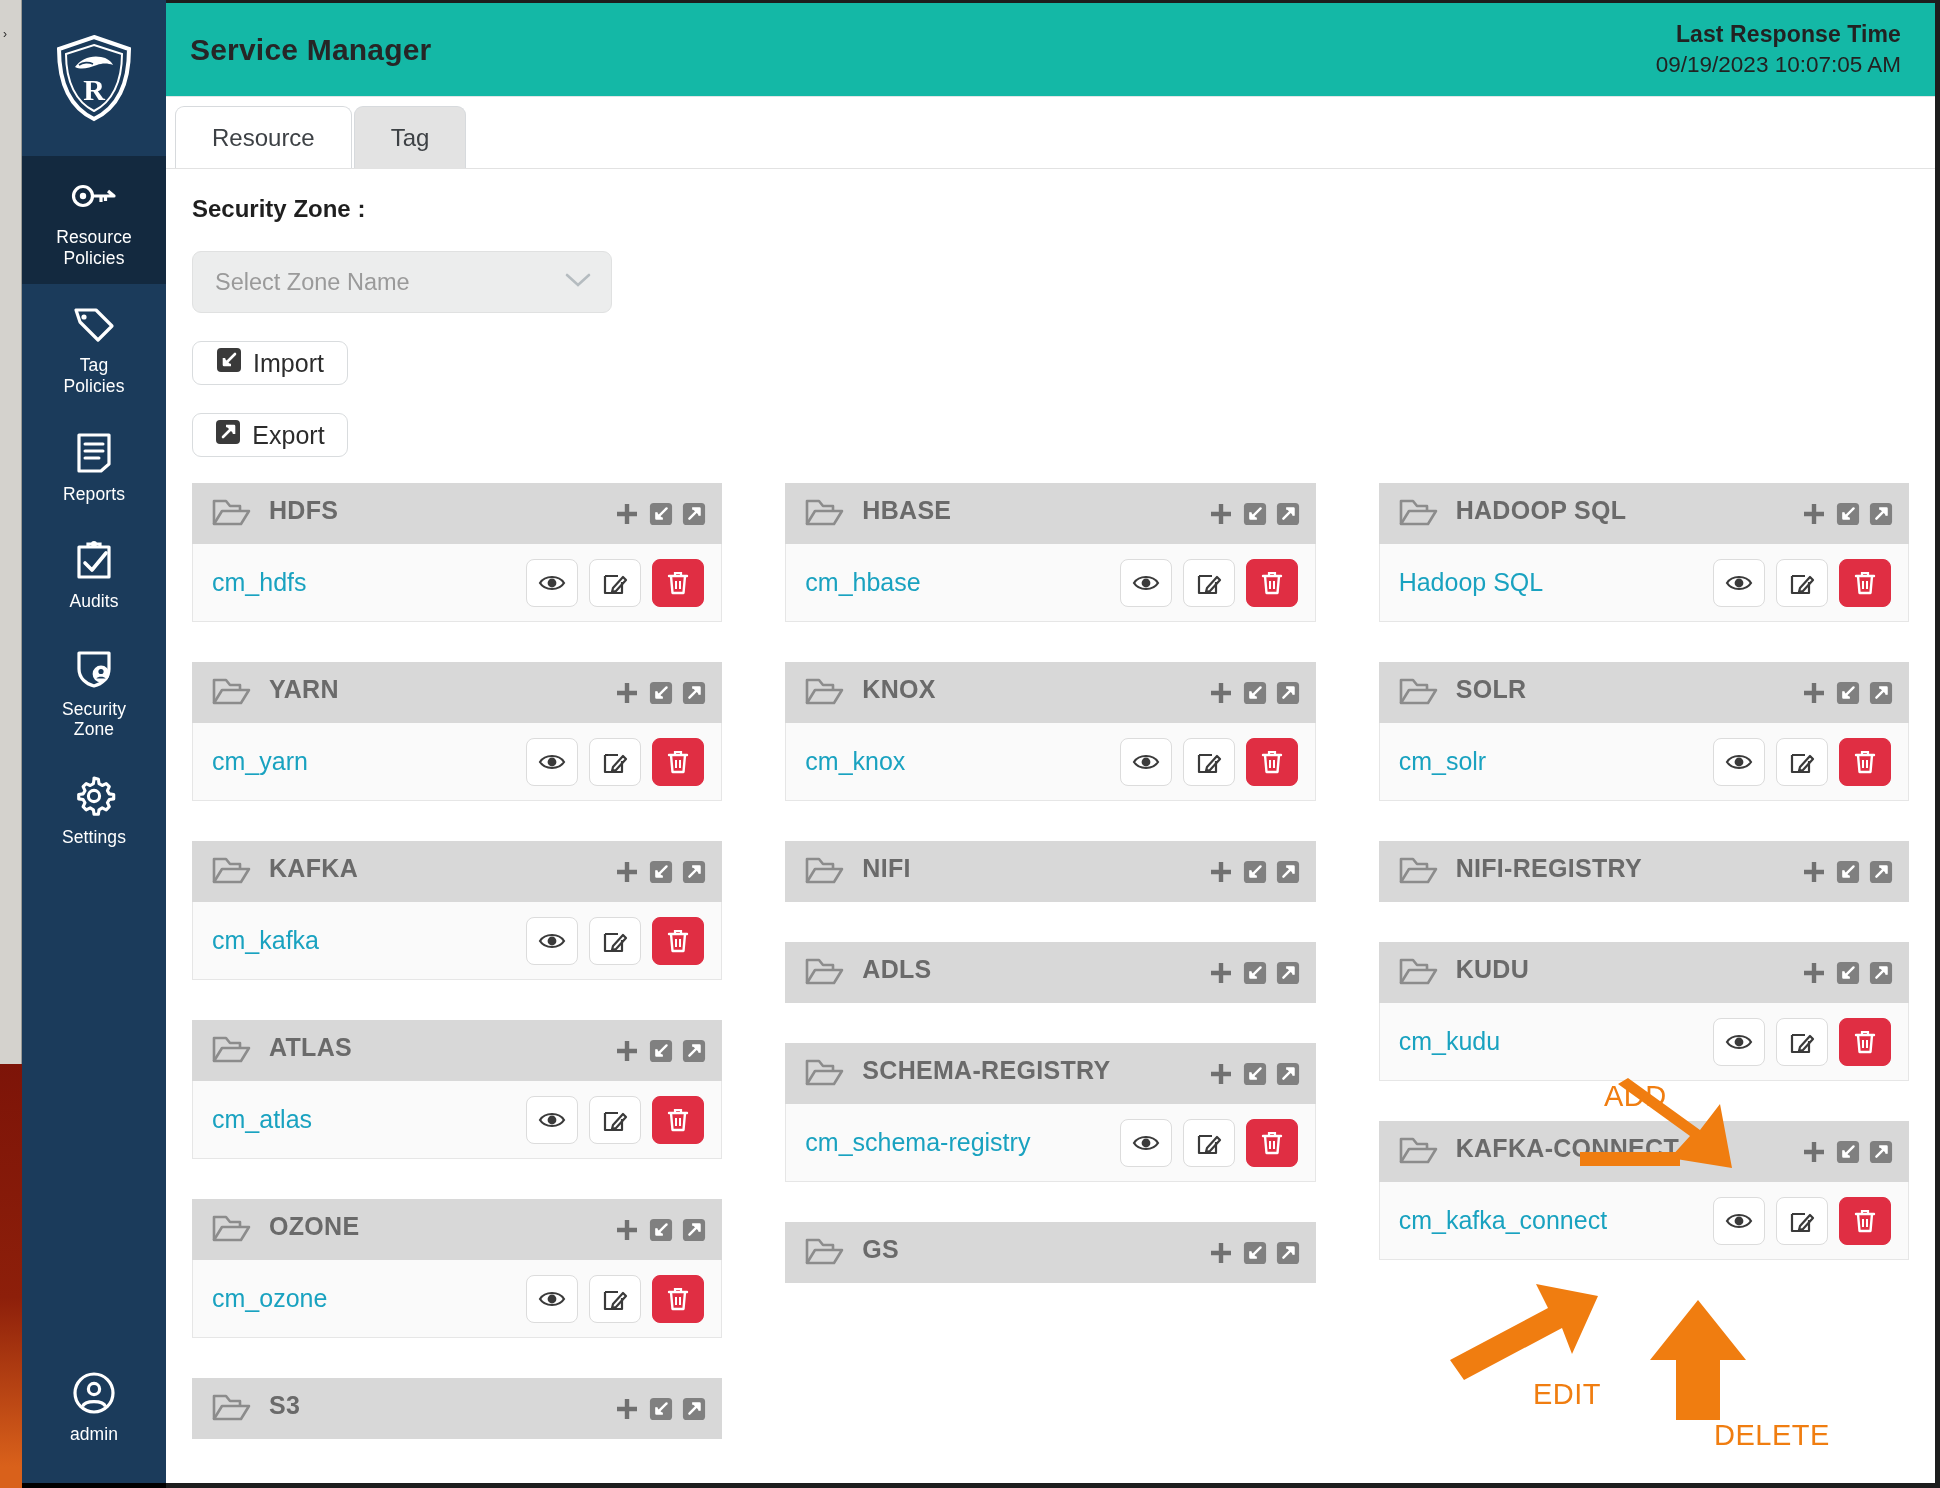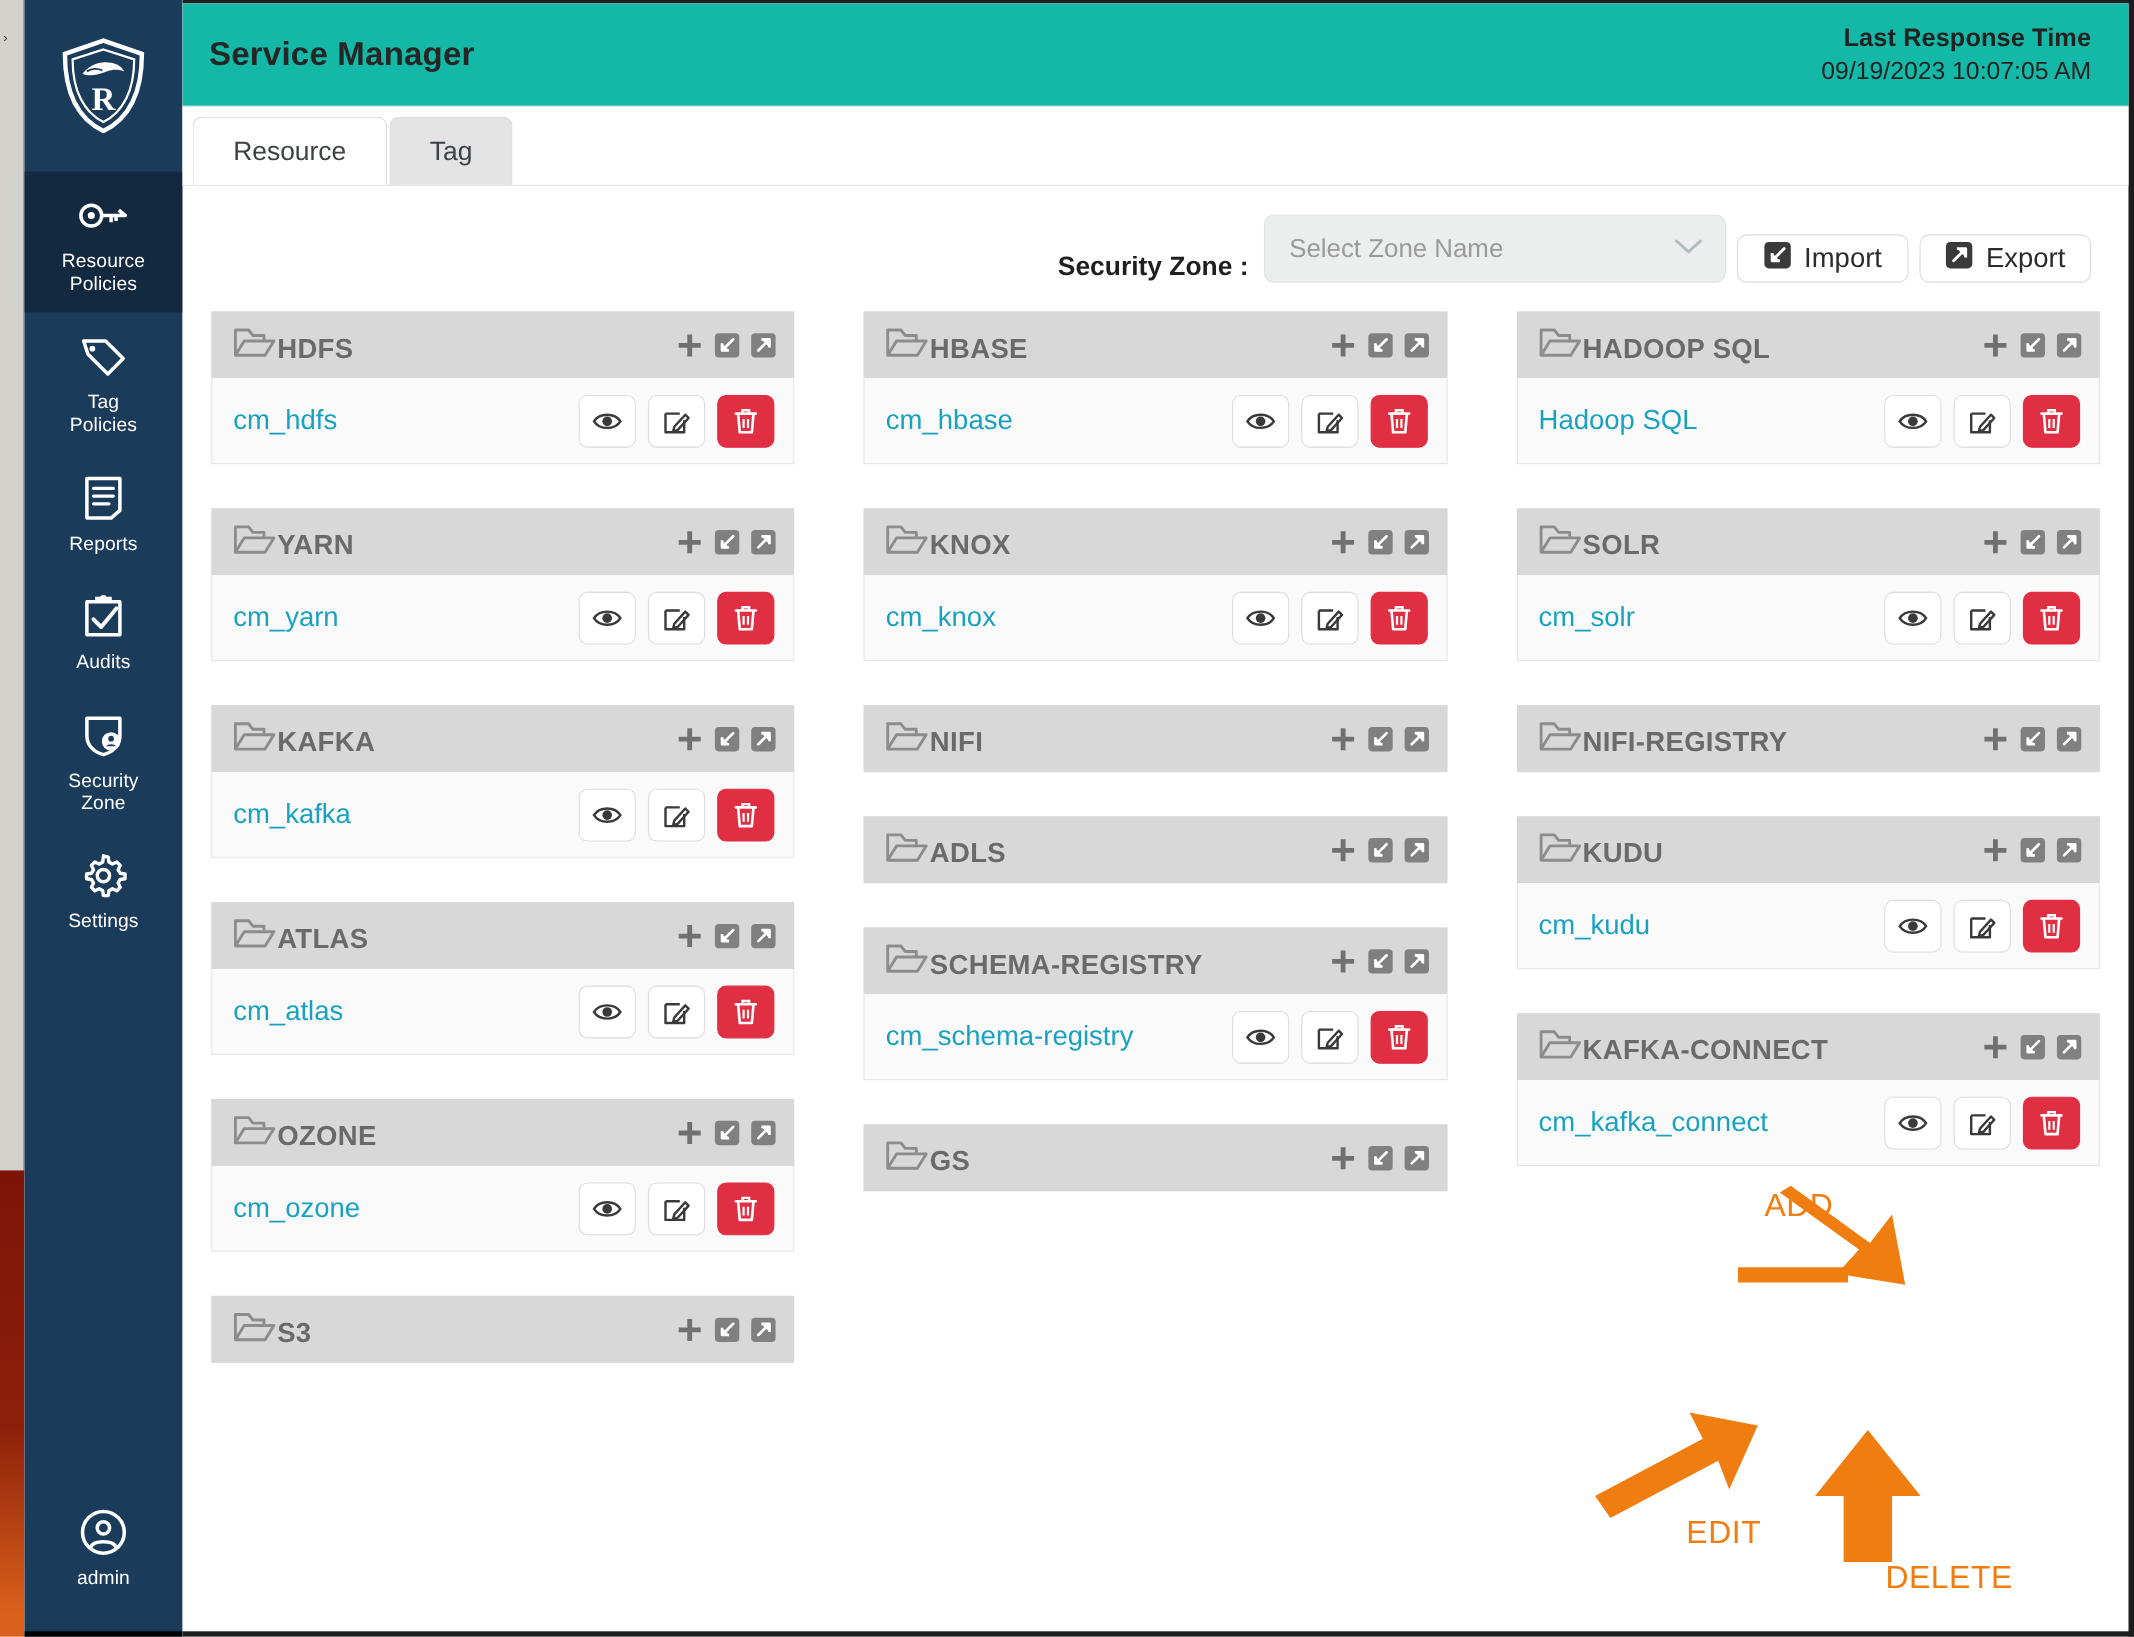--- a/index.html
+++ b/index.html
@@ -114,23 +114,24 @@
 
   .tabs-underline { height: 1px; background: #e2e2e2; }
 
   .content {
     flex: 1 1 auto;
     padding: 22px 26px 0 26px;
     overflow: hidden;
   }
 
   .toolbar {
-    display: flex; align-items: flex-end; justify-content: flex-end;
-    gap: 10px;
+    display: flex; align-items: flex-start; justify-content: flex-end;
+    gap: 28px;
     padding: 4px 8px 26px 0;
+    flex-direction: column;
   }
   .sz-label { font-size: 24px; font-weight: 700; color: #1f1f1f; margin-right: 4px; }
   .sz-select {
     width: 420px; height: 62px;
     background: #eceded;
     border: 1px solid #e0e1e1;
     border-radius: 9px;
     display: flex; align-items: center; justify-content: space-between;
     padding: 0 18px 0 22px;
     cursor: pointer;
@@ -160,21 +161,21 @@
   }
   .col { display: flex; flex-direction: column; }
 
   .card { margin-bottom: 40px; }
   .card-head {
     background: #d8d8d8;
     height: 61px;
     display: flex; align-items: center; justify-content: space-between;
     padding: 0 16px 0 19px;
   }
-  .card-head .ttl { display: flex; align-items: flex-end; gap: 1px; }
+  .card-head .ttl { display: flex; align-items: flex-start; gap: 18px; }
   .card-title {
     font-size: 25px; font-weight: 700; color: #6a6a6a;
     letter-spacing: .3px;
   }
   .head-actions { display: flex; align-items: center; gap: 9px; }
   .head-actions .hi { cursor: pointer; display: flex; }
 
   .card-body {
     background: #fafafa;
     border: 1px solid #e6e6e6;

